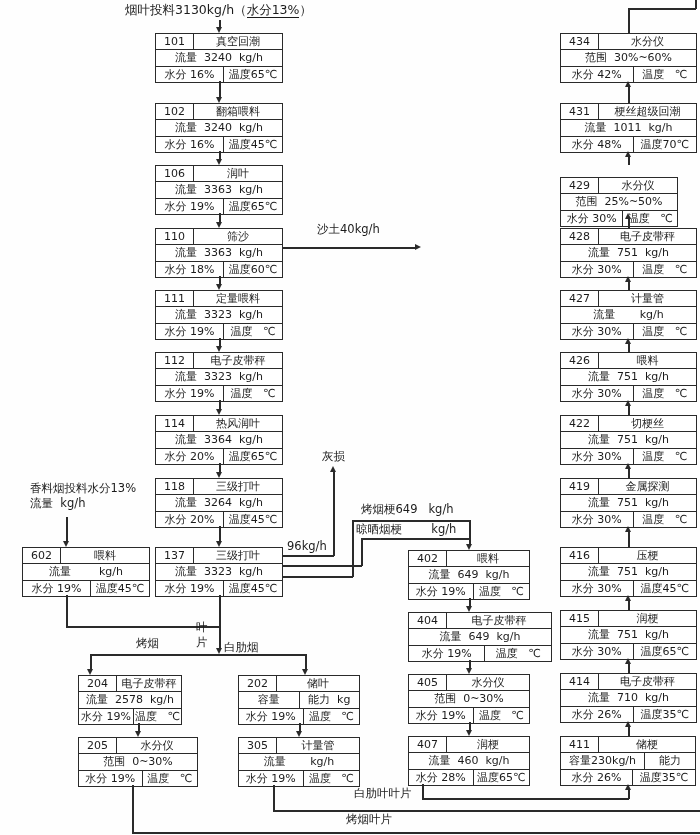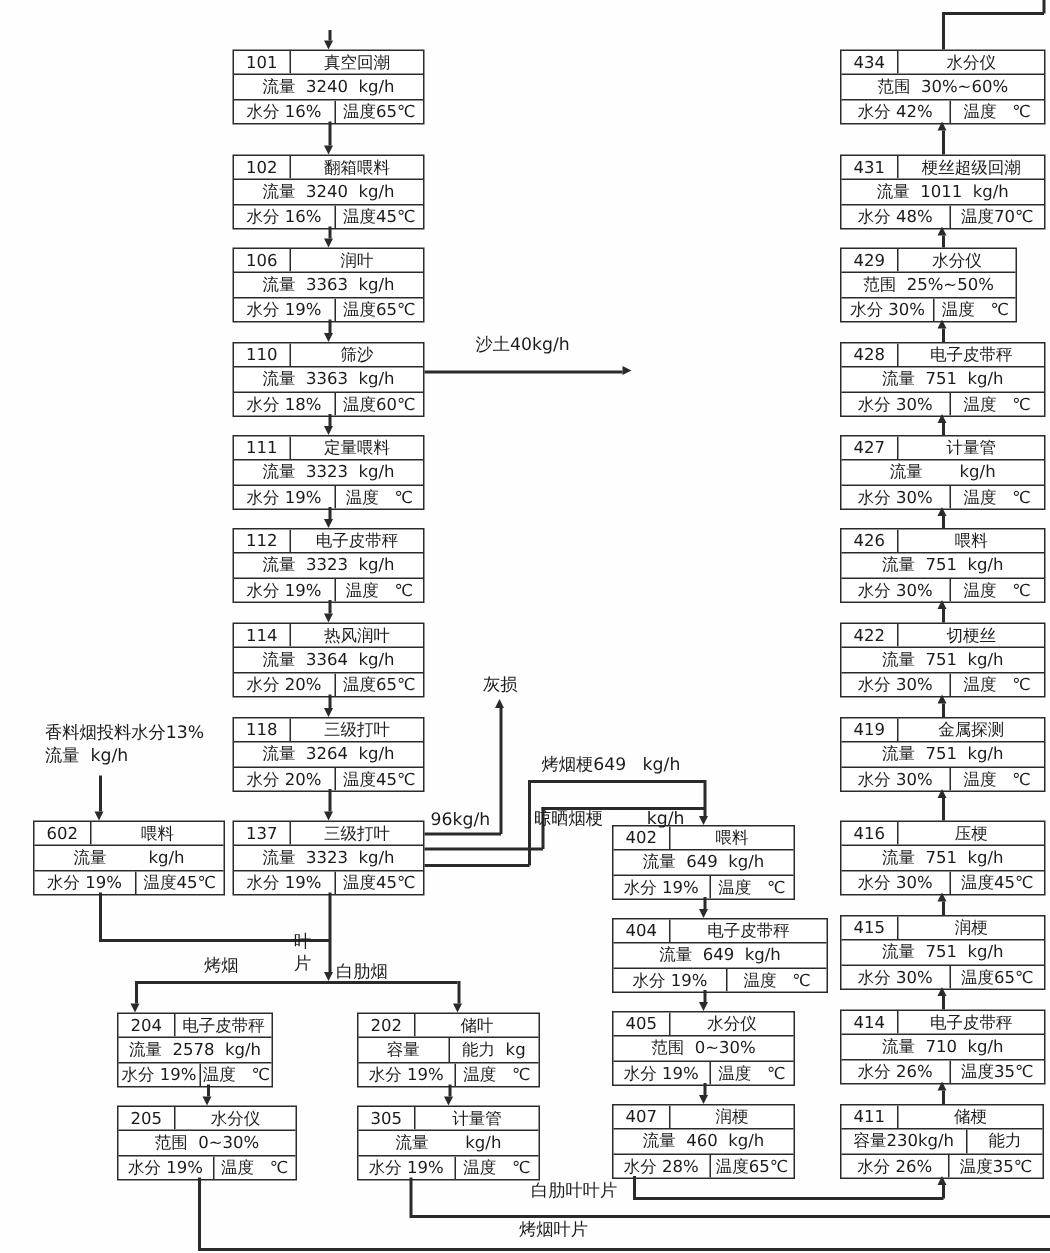--- a/index.html
+++ b/index.html
@@ -27,20 +27,21 @@
   .a-r{border-width:3.5px 0 3.5px 6px;border-left-color:#2a2a2a;}
   .lbl{position:absolute;white-space:pre;font-size:11.5px;line-height:1.15;}
   .ul{border-bottom:1px solid #1b1b1b;}
   #top-note{font-size:12.5px;}
 </style>
 </head>
 <body>
 
 <div id="canvas">
 
+  <div class="lbl" id="top-note" style="left:125px;top:3px"><span style="display:inline">烟叶投料3130kg/h（</span><span style="display:inline" class="ul">水分13%</span><span style="display:inline">）</span></div>
 
   <div class="pbox" style="left:155px;top:33px;width:128px">
     <div class="row">
         <span class="code">101</span>
         <span class="cname">真空回潮</span>
       </div>
     <div class="row">
         <span class="full">流量  3240  kg/h</span>
       </div>
     <div class="row">
@@ -293,21 +294,21 @@
         <span class="cname">梗丝超级回潮</span>
       </div>
     <div class="row">
         <span class="full">流量  1011  kg/h</span>
       </div>
     <div class="row">
         <span class="half wide">水分 48%</span>
         <span class="half">温度70℃</span>
       </div>
   </div>
-  <div class="pbox" style="left:560px;top:165px;width:118px">
+  <div class="pbox" style="left:560px;top:177px;width:118px">
     <div class="row">
         <span class="code">429</span>
         <span class="cname">水分仪</span>
       </div>
     <div class="row">
         <span class="full">范围  25%~50%</span>
       </div>
     <div class="row">
         <span class="half wide">水分 30%</span>
         <span class="half">温度   ℃</span>
@@ -463,21 +464,21 @@
 
   <div class="hl" style="left:283px;top:565px;width:79px"></div>
   <div class="vl" style="left:361px;top:538px;height:28px"></div>
   <div class="hl" style="left:361px;top:538px;width:109px"></div>
   <div class="hl" style="left:283px;top:576px;width:70px"></div>
   <div class="vl" style="left:352px;top:520px;height:57px"></div>
   <div class="hl" style="left:352px;top:520px;width:118px"></div>
   <div class="vl" style="left:469px;top:520px;height:24px"></div>
   <div class="arr a-d" style="left:466px;top:544px"></div>
   <div class="lbl" style="left:361px;top:503px">烤烟梗649   kg/h</div>
-  <div class="lbl" style="left:356px;top:539px">晾晒烟梗        kg/h</div>
+  <div class="lbl" style="left:356px;top:523px">晾晒烟梗        kg/h</div>
 
   <div class="lbl" style="left:30px;top:482px">香料烟投料水分13%</div>
   <div class="lbl" style="left:30px;top:497px">流量  kg/h</div>
   <div class="vl" style="left:66px;top:517px;height:24px"></div>
   <div class="arr a-d" style="left:63px;top:541px"></div>
 
   <div class="vl" style="left:66px;top:595px;height:31px"></div>
   <div class="hl" style="left:66px;top:626px;width:154px"></div>
   <div class="vl" style="left:219px;top:595px;height:53px"></div>
   <div class="arr a-d" style="left:216px;top:648px"></div>

